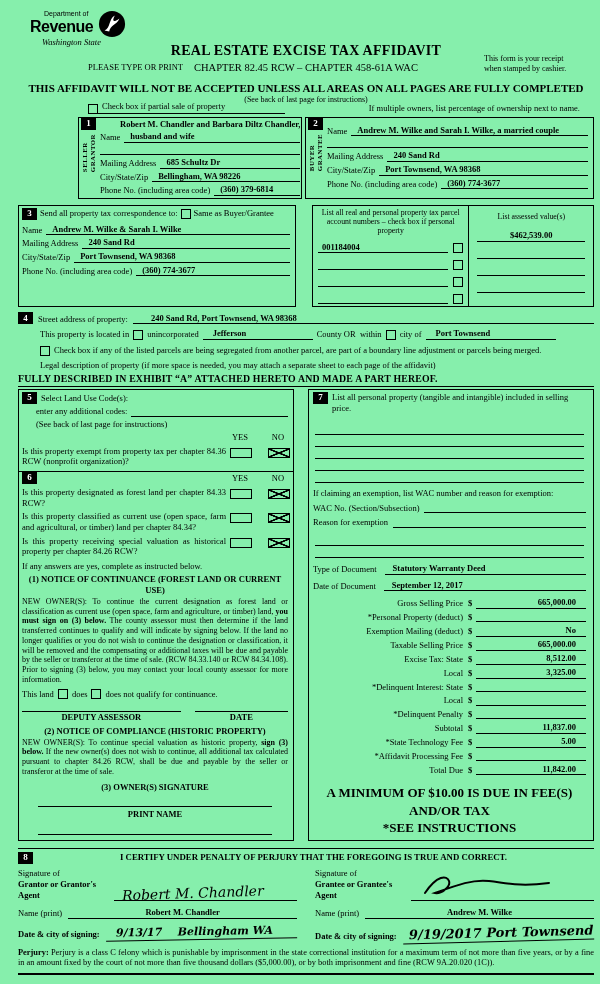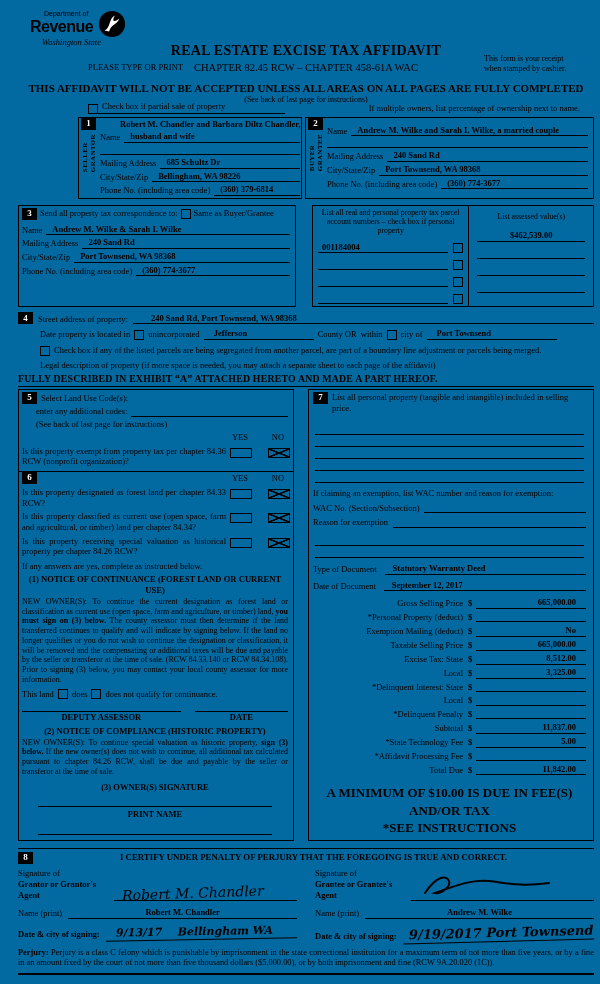--- a/index.html
+++ b/index.html
@@ -1,16 +1,16 @@
 <!DOCTYPE html>
 <html><head>
 <meta charset="utf-8">
 <style>
   html,body{margin:0;padding:0;background:#e8e8e8;}
-  .page{width:600px;height:984px;background:#0369a1;margin:0 auto;position:relative;overflow:hidden;
+  .page{width:600px;height:984px;background:#86efac;margin:0 auto;position:relative;overflow:hidden;
         box-sizing:border-box;padding:6px 6px 0 18px;color:#000;
         font-family:"Liberation Serif",serif;font-size:8.5px;line-height:1.25;}
   b,.b{font-weight:bold;}
   .pre{white-space:pre;}
   
   .hdr{position:relative;height:94px;}
   .logo{position:absolute;top:4px;left:12px;width:120px;}
   .logo-dept{font-family:"Liberation Sans",sans-serif;font-size:7px;margin-left:14px;}
   .logo-name{font-family:"Liberation Sans",sans-serif;font-weight:bold;font-size:16px;letter-spacing:-0.5px;margin-top:-2px;}
   .logo-state{font-family:"Liberation Serif",serif;font-style:italic;font-size:8.5px;margin-left:12px;}
@@ -284,21 +284,21 @@
     </div>
   </div>
 
   <div class="s4">
     <div class="s4row1">
       <span class="numbox">4</span>
       <span>Street address of property:</span>
       <span class="val">240 Sand Rd, Port Townsend, WA  98368</span>
     </div>
     <div class="s4row2">
-      <span>Date property is located in</span>
+      <span>This property is located in</span>
       <span class="cb" data-checked="false"></span>
       <span>unincorporated</span>
       <span class="uval">Jefferson</span>
       <span class="pre">County OR  within</span>
       <span class="cb" data-checked="false"></span>
       <span>city of</span>
       <span class="cval">Port Townsend</span>
     </div>
     <div class="s4row3">
       <span class="cb" style="margin-top:1px;" data-checked="false"></span>

